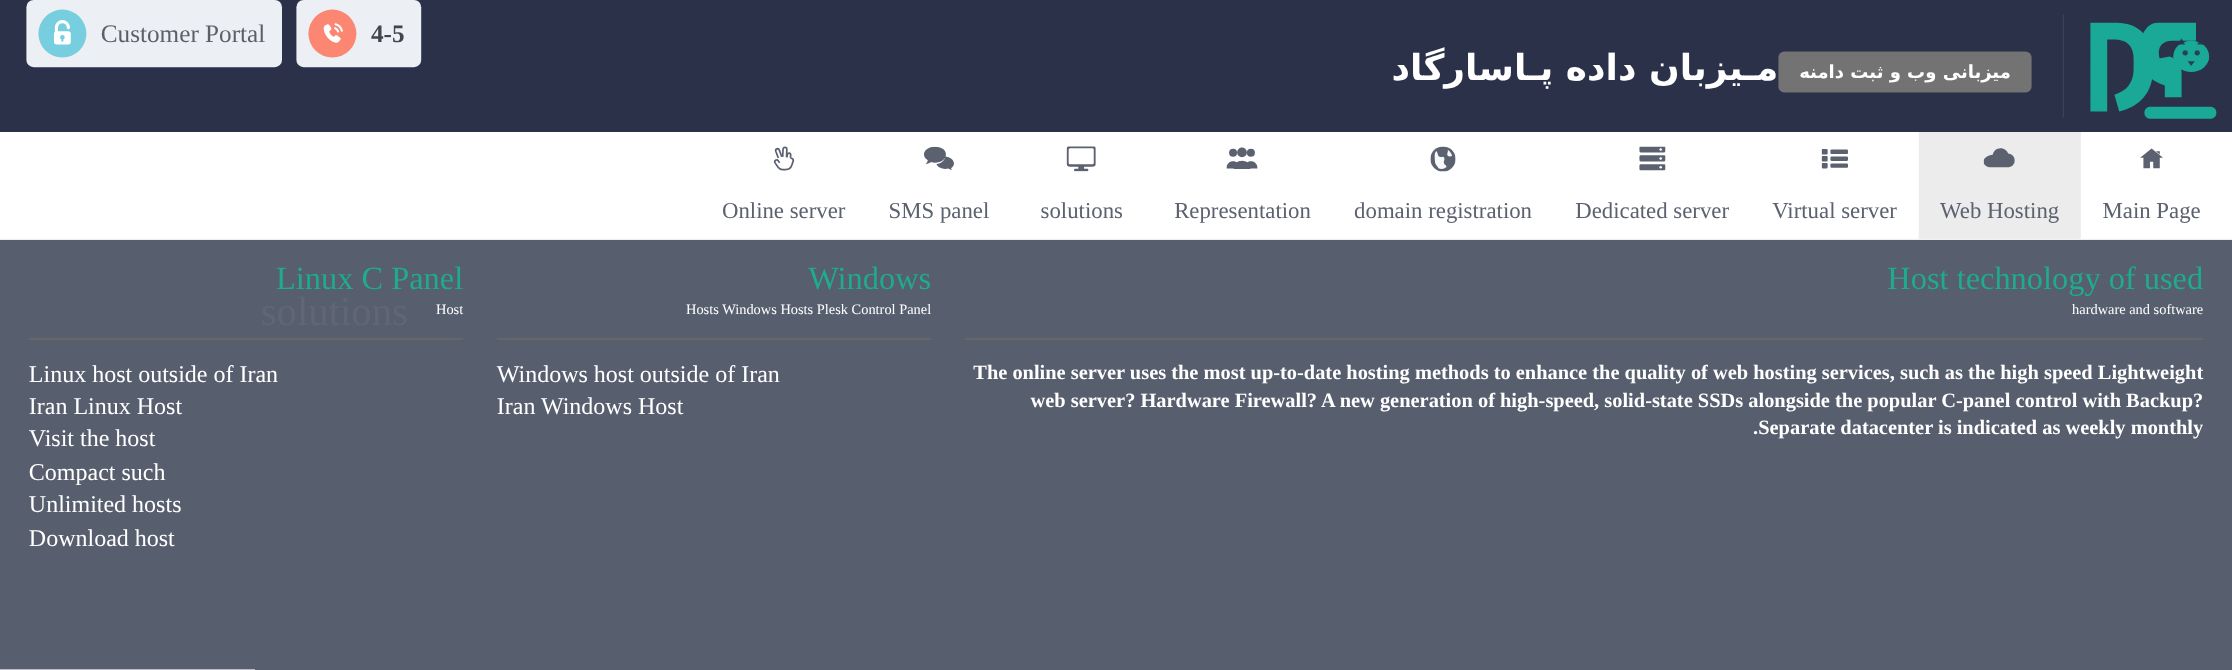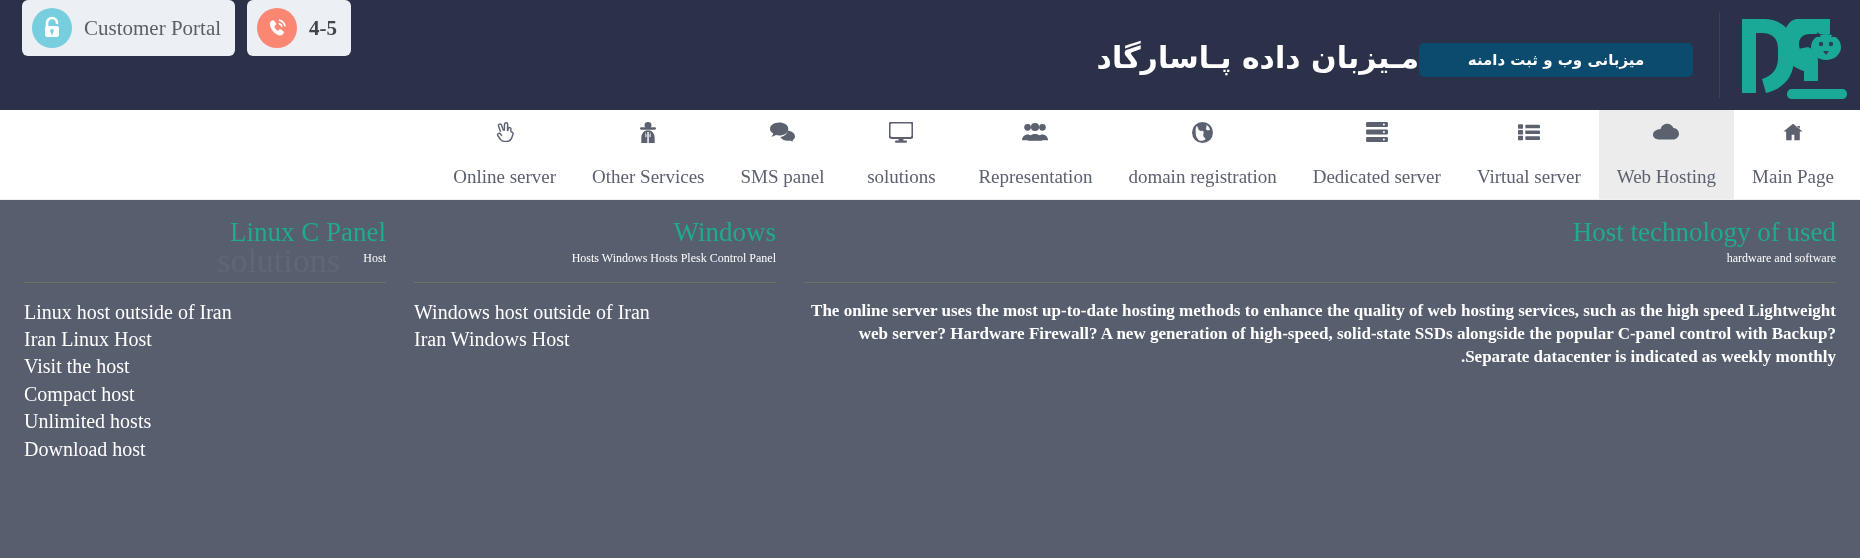--- a/index.html
+++ b/index.html
@@ -64,28 +64,28 @@
     font-family: "DejaVu Sans", sans-serif;
     font-size: 30px;
     font-weight: bold;
     color: #ffffff;
     letter-spacing: 0.5px;
     direction: rtl;
     line-height: 1.25;
   }
   .brand-badge {
     margin-top: 9px;
-    background: #0c4a6e;
+    background: #737373;
     color: #ffffff;
     font-family: "DejaVu Sans", sans-serif;
     font-size: 15px;
     font-weight: bold;
     border-radius: 5px;
     padding: 8px 0;
-    width: 274px;
+    width: 211px;
     text-align: center;
     direction: rtl;
   }
   .brand-divider {
     width: 1px;
     height: 86px;
     background: #3d4356;
   }
   .logo-wrap {
     width: 140px;
@@ -347,33 +347,20 @@
   <div class="nav-item">
     <span class="nav-icon">
       <svg width="25" height="20" viewBox="0 0 26 20" fill="currentColor">
         <path d="M9.5 0 C4.3 0 0 2.9 0 6.6 c0 2 1.3 3.8 3.3 5 -.2 1.3-.9 2.4-2 3.2 1.9-.1 3.6-.7 4.9-1.6 1 .3 2.1.5 3.3.5 5.2 0 9.5-2.9 9.5-7.1S14.7 0 9.5 0z"></path>
         <path d="M18.2 8.4 c4.4.5 7.8 3 7.8 6 0 1.6-1 3.1-2.6 4.1.2 .6.6 1.2 1.2 1.5-1.4-.1-2.6-.5-3.6-1.2-.8.2-1.6.3-2.5.3-3.6 0-6.7-1.7-7.7-4 4.2-.6 7.4-3.3 7.4-6.7z"></path>
       </svg>
     </span>
     <span class="nav-label">SMS panel</span>
   </div>
 
-  <div class="nav-item">
-    <span class="nav-icon">
-      <svg width="20" height="21" viewBox="0 0 20 22" fill="currentColor">
-        <ellipse cx="10" cy="3.4" rx="3.6" ry="3.4"></ellipse>
-        <rect x="1.6" y="5.6" width="16.8" height="2.4" rx="1.2"></rect>
-        <path d="M10 8.6 c4.4 0 7 3.6 7 8.2 v5.2 H3 v-5.2 c0-4.6 2.6-8.2 7-8.2z"></path>
-        <rect x="9.3" y="10.4" width="1.5" height="11.6" fill="#ffffff"></rect>
-        <path d="M7.3 10.6 l1.4 4.2 -1.4 1.4 z" fill="#ffffff"></path>
-        <path d="M12.7 10.6 l-1.4 4.2 1.4 1.4 z" fill="#ffffff"></path>
-      </svg>
-    </span>
-    <span class="nav-label">Other Services</span>
-  </div>
 
   <div class="nav-item">
     <span class="nav-icon">
       <svg width="20" height="22" viewBox="0 0 20 23" fill="none" stroke="currentColor" stroke-width="1.5" stroke-linejoin="round">
         <path d="M5.4 11.2 L3.2 5.3 c-.3-.9.2-1.8 1-2.1.9-.3 1.8.2 2.1 1.1 L8.4 10"></path>
         <path d="M9.2 10.2 L9.5 3.5 c0-.9.8-1.6 1.7-1.6.9 0 1.6.8 1.6 1.7 L12.6 10.4"></path>
         <path d="M12.8 10.6 l.4-2.4 c.1-.8.9-1.4 1.7-1.3.8.1 1.4.9 1.3 1.7 l-.3 2.3"></path>
         <path d="M15.9 11 l1.4.6 c.9.4 1.3 1.4 1 2.3 l-1.1 3.4 c-.8 2.4-3 4-5.5 4 H9.2 c-1.6 0-3.1-.8-4-2.1 L2.6 15.4 c-.5-.8-.3-1.8.4-2.3.8-.5 1.8-.3 2.3.4 l1.3 1.9"></path>
       </svg>
     </span>
@@ -388,21 +375,21 @@
     <div class="col-head">
       <div class="col-title">Linux C Panel</div>
       <div class="watermark">solutions</div>
       <div class="col-sub">Host</div>
     </div>
     <div class="col-rule"></div>
     <ul class="col-list">
       <li>Linux host outside of Iran</li>
       <li>Iran Linux Host</li>
       <li>Visit the host</li>
-      <li>Compact host</li>
+      <li>Compact such</li>
       <li>Unlimited hosts</li>
       <li>Download host</li>
     </ul>
   </div>
 
   <div class="col col-windows">
     <div class="col-head">
       <div class="col-title">Windows</div>
       <div class="col-sub">Hosts Windows Hosts Plesk Control Panel</div>
     </div>

